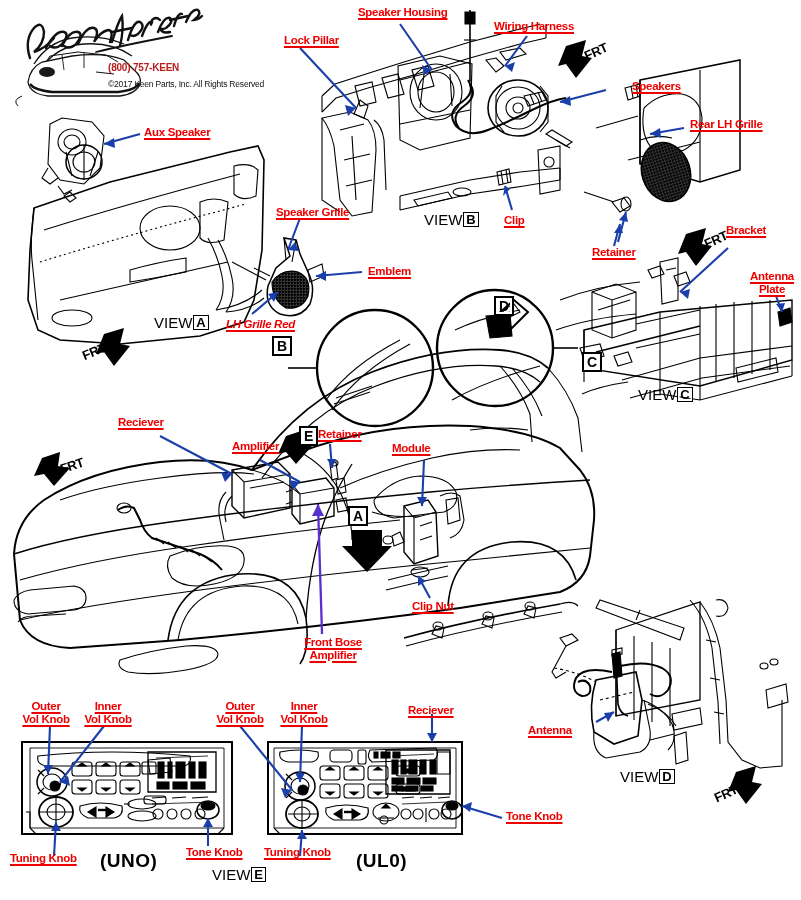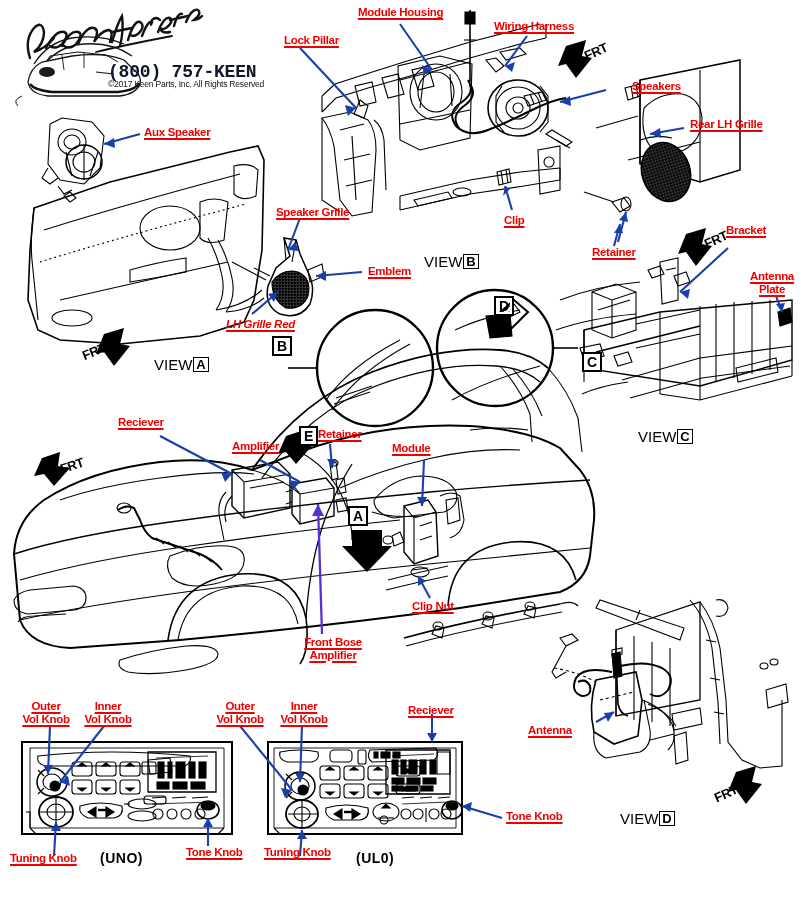--- a/index.html
+++ b/index.html
@@ -13,40 +13,40 @@
        text-decoration:underline;text-decoration-thickness:1.6px;
        text-underline-offset:1.5px;font-family:"Liberation Sans",sans-serif;}
   .lbl.two{white-space:normal;text-align:center;}
   .lbl.two span{display:block;text-decoration:underline;
        text-decoration-thickness:1.6px;text-underline-offset:1.5px;}
   .lbl.two{text-decoration:none;}
 
   
   .view{position:absolute;color:#000;font-size:15px;font-weight:normal;
         letter-spacing:0px;white-space:nowrap;display:flex;align-items:center;
-        font-family:"Liberation Sans",sans-serif;margin-top:42px;}
+        font-family:"Liberation Sans",sans-serif;}
   .view .bx{display:inline-block;border:1.6px solid #000;padding:0px 2px;
         margin-left:1px;line-height:13px;font-size:13px;font-weight:bold;
         box-shadow:0 0 0 1.6px #fff inset;}
   .boxltr{position:absolute;border:2px solid #000;padding:0 3px;font-size:14px;
         font-weight:bold;line-height:16px;color:#000;background:#fff;
         box-shadow:0 0 0 2px #fff inset;font-family:"Liberation Sans",sans-serif;}
 
   
   .frt{position:absolute;width:54px;height:34px;}
   .frt .txt{position:absolute;font-size:13px;font-weight:bold;color:#000;
         font-family:"Liberation Sans",sans-serif;letter-spacing:-0.5px;}
 
   
-  .code{position:absolute;color:#000;font-size:14px;font-weight:bold;
+  .code{position:absolute;color:#000;font-size:19px;font-weight:bold;
         font-family:"Liberation Sans",sans-serif;letter-spacing:0.5px;}
 
   
-  .phone{position:absolute;color:#0f172a;font-weight:bold;font-size:18px;
-        font-family:Liberation Mono, monospace;letter-spacing:-0.2px;}
+  .phone{position:absolute;color:#b91c1c;font-weight:bold;font-size:10px;
+        font-family:Liberation Sans, sans-serif;letter-spacing:-0.2px;}
   .copy{position:absolute;color:#111;font-size:8.5px;
         font-family:Liberation Sans, sans-serif;letter-spacing:-0.2px;}
 
   svg.layer{position:absolute;left:0;top:0;width:801px;height:900px;
         pointer-events:none;}
   .arrow{stroke:#1b3faa;stroke-width:2.1;fill:none;}
   .arrowhead{fill:#1b3faa;}
   .parrow{stroke:#5a2fd0;stroke-width:2.3;fill:none;}
   .parrowhead{fill:#5a2fd0;}
   .ln{stroke:#000;fill:none;stroke-width:1.1;}
@@ -623,21 +623,21 @@
 
       <path d="M352 530 L382 530 L382 546 L392 546 L367 572 L342 546 L352 546 Z"></path>
 
       <path d="M286 436 L304 430 L300 444 L312 446 L296 464 L286 452 L278 454 Z"></path>
     </g>
   </svg>
 
   <div class="phone" style="left:108px;top:62px;">(800) 757-KEEN</div>
   <div class="copy" style="left:108px;top:79px;">©2017 Keen Parts, Inc. All Rights Reserved</div>
 
-  <div class="lbl" style="left:358px;top:6px;">Module Housing</div>
+  <div class="lbl" style="left:358px;top:6px;">Speaker Housing</div>
   <div class="lbl" style="left:494px;top:20px;">Wiring Harness</div>
   <div class="lbl" style="left:284px;top:34px;">Lock Pillar</div>
   <div class="lbl" style="left:609px;top:80px;margin-left:23px;">Speakers</div>
   <div class="lbl" style="left:690px;top:118px;">Rear LH Grille</div>
   <div class="lbl" style="left:144px;top:126px;">Aux Speaker</div>
   <div class="lbl" style="left:276px;top:206px;">Speaker Grille</div>
   <div class="lbl" style="left:368px;top:265px;">Emblem</div>
   <div class="lbl" style="left:226px;top:318px;font-style:italic;">LH Grille Red</div>
   <div class="lbl" style="left:504px;top:214px;">Clip</div>
   <div class="lbl" style="left:592px;top:246px;">Retainer</div>

